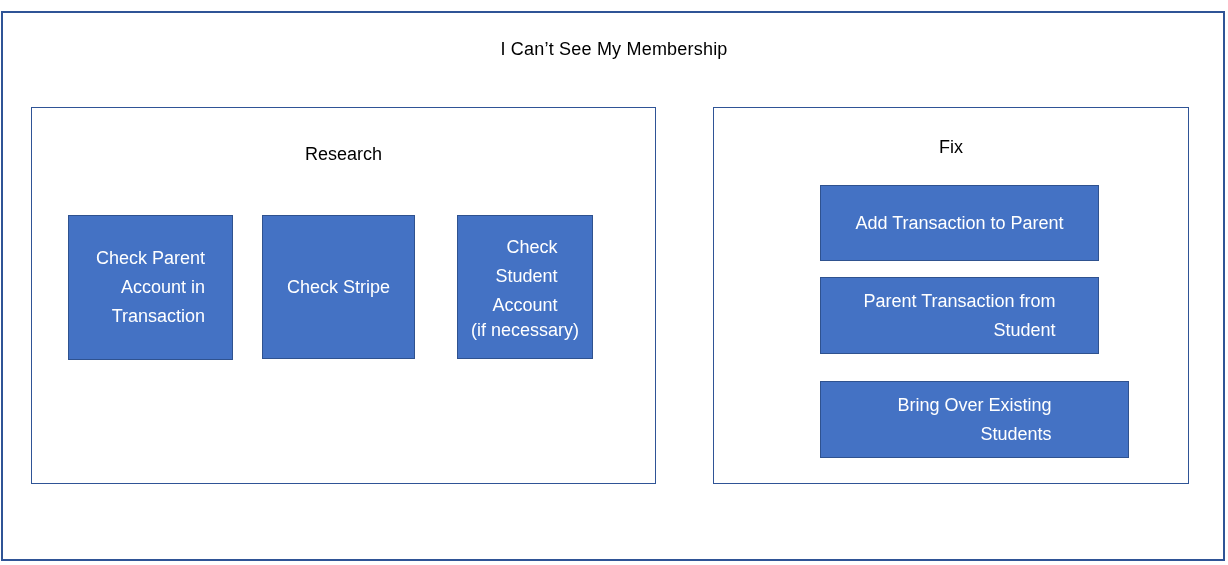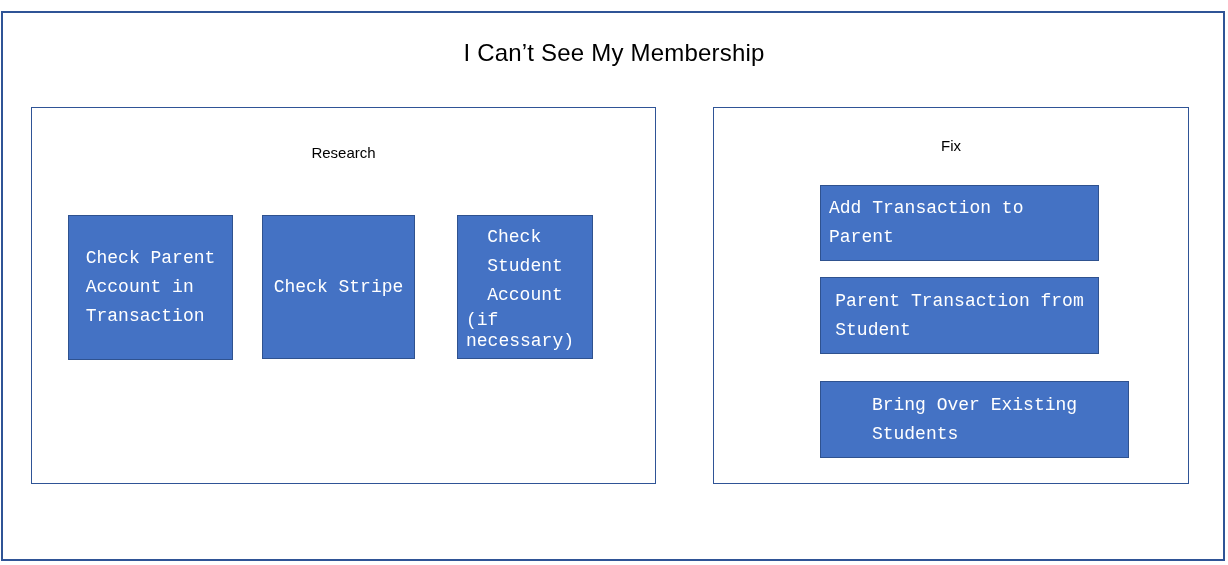--- a/index.html
+++ b/index.html
@@ -20,55 +20,54 @@
     left: 1px; top: 11px;
     width: 1224px; height: 550px;
     border: 2px solid var(--frame-border, #2F5496);
     background: transparent;
   }
   .diagram-title {
     position: absolute;
     left: 0; top: 39px;
     width: 100%;
     text-align: center;
-    font-size: 24px;
+    font-size: 18px;
     letter-spacing: 0.2px;
     color: var(--text-dark, #000000);
   }
   .section-frame {
     position: absolute;
     border: 1.5px solid var(--frame-border, #2F5496);
     background: transparent;
   }
   .research-frame { left: 31px; top: 107px; width: 625px; height: 377px; }
   .fix-frame      { left: 713px; top: 107px; width: 476px; height: 377px; }
   .section-title {
     position: absolute;
     left: 0;
     width: 100%;
     text-align: center;
-    font-size: 15px;
+    font-size: 18px;
     color: var(--text-dark, #000000);
   }
   .research-frame .section-title { top: 36px; }
   .fix-frame .section-title      { top: 29px; }
   .flow-box {
     position: absolute;
     background: var(--box-fill, #4472C4);
     border: 1.3px solid var(--box-border, #2F528F);
     color: var(--text-on-box, #FFFFFF);
     display: flex;
     flex-direction: column;
     align-items: center;
     justify-content: center;
-    text-align: left;
+    text-align: right;
     font-size: 18px;
     line-height: 29px;
     padding: 2px 8px;
-    font-family: Liberation Mono, monospace;
   }
   .flow-box .box-label { white-space: pre-line; }
   .flow-box .box-note  { font-size: 18px; line-height: 21px; }
   
   .box-r1 { left: 36px;  top: 107px; width: 165px; height: 145px; }
   .box-r2 { left: 230px; top: 107px; width: 153px; height: 144px; }
   .box-r3 { left: 425px; top: 107px; width: 136px; height: 144px; }
   
   .box-f1 { left: 106px; top: 77px;  width: 279px; height: 76px; }
   .box-f2 { left: 106px; top: 169px; width: 279px; height: 77px; }

